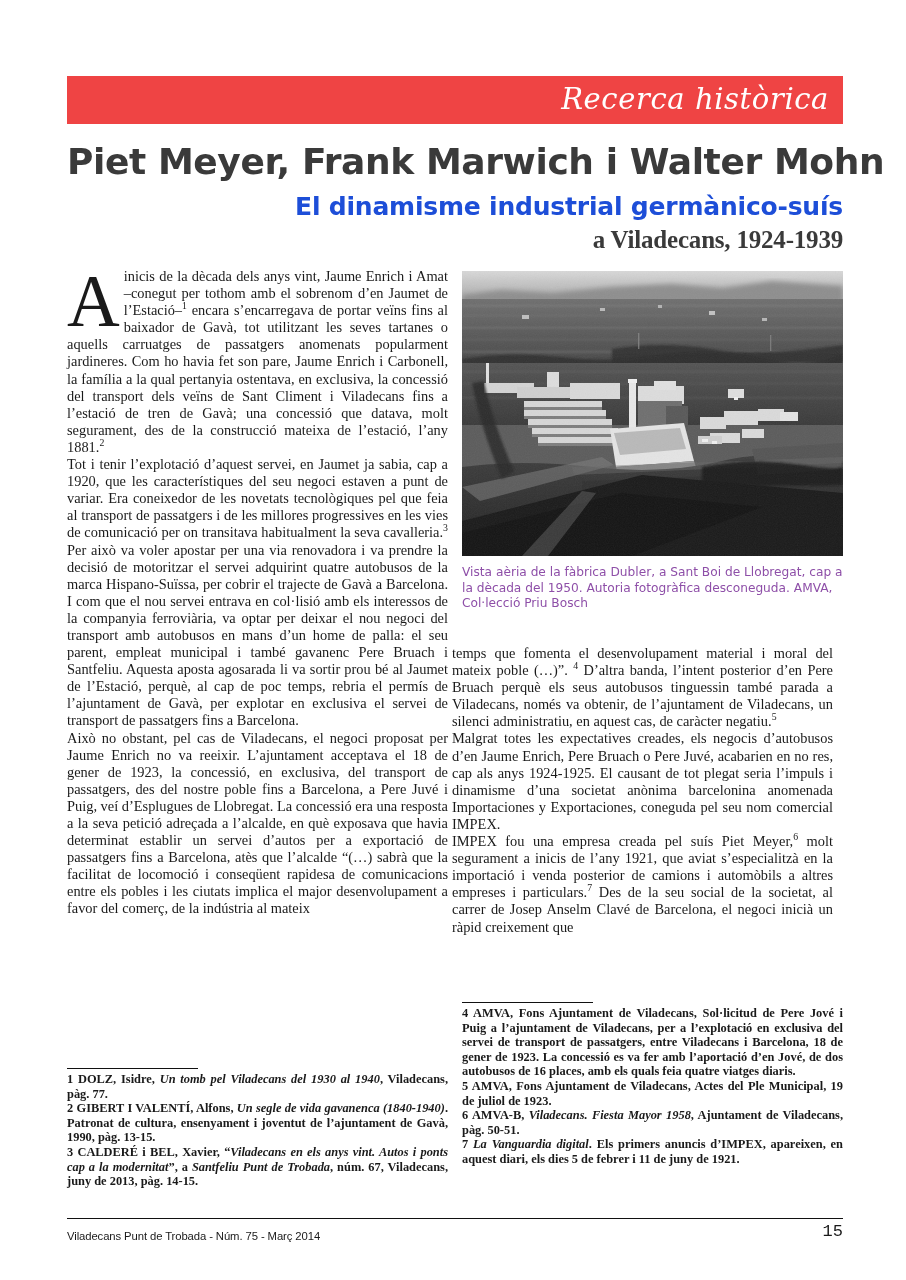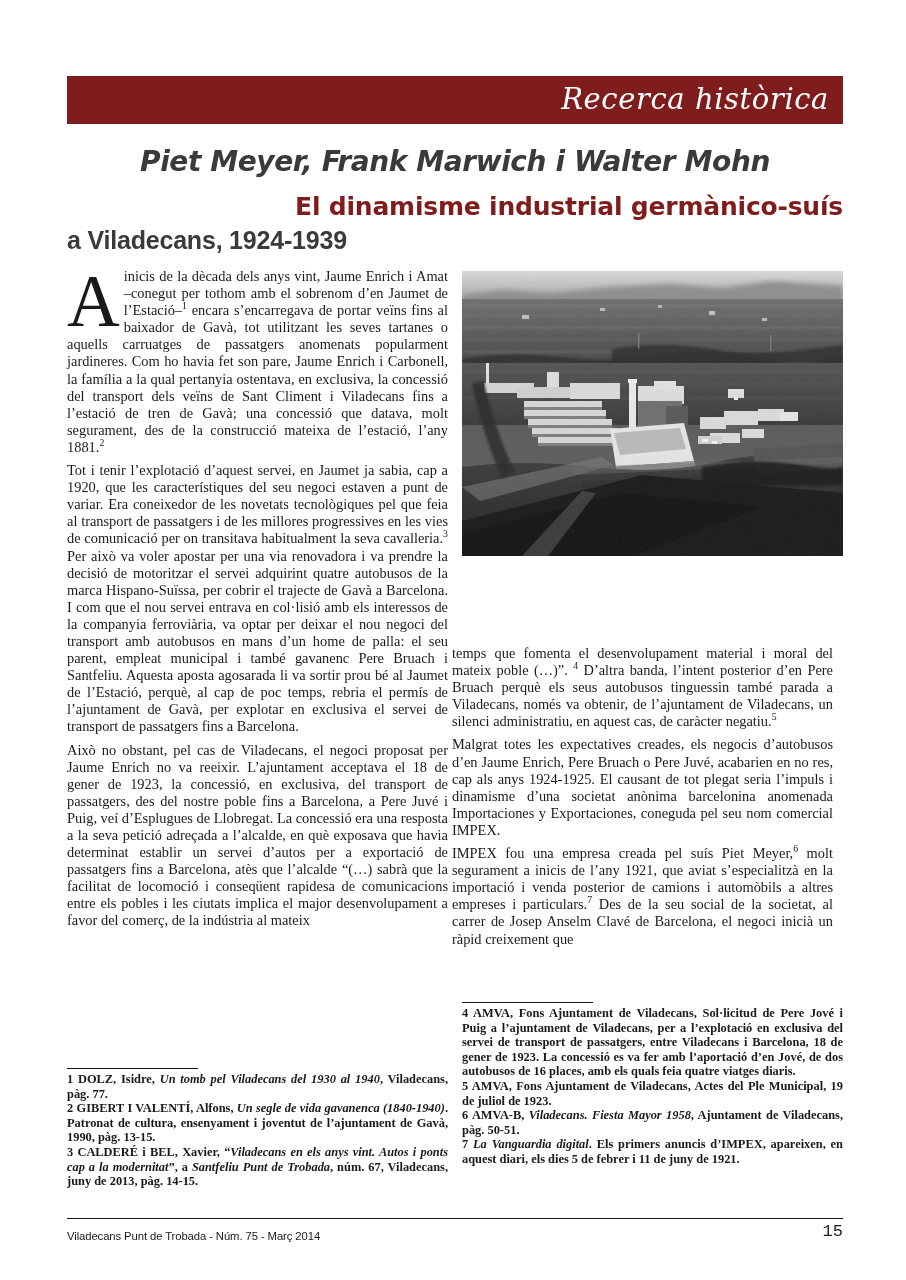--- a/index.html
+++ b/index.html
@@ -49,48 +49,47 @@
 
   
   .title-main {
     position: absolute;
     left: 67px;
     top: 142px;
     width: 776px;
     text-align: center;
     font-family: "DejaVu Sans", sans-serif;
     font-weight: bold;
-    font-size: 28px;
+    font-size: 36px;
     line-height: 40px;
     letter-spacing: -0.4px;
     color: #3a3a3a;
     white-space: nowrap;
-    font-style: italic;
   }
   .title-sub1 {
     position: absolute;
     left: 67px;
     top: 192px;
     width: 776px;
     text-align: right;
     font-family: "DejaVu Sans", sans-serif;
     font-weight: bold;
     font-size: 25px;
     line-height: 30px;
     letter-spacing: -0.2px;
-    color: #7f1d1d;
+    color: #1d4ed8;
     white-space: nowrap;
   }
   .title-sub2 {
     position: absolute;
     left: 67px;
     top: 225px;
     width: 776px;
-    text-align: left;
-    font-family: Liberation Sans, sans-serif;
+    text-align: right;
+    font-family: Liberation Serif, serif;
     font-weight: bold;
     font-size: 25px;
     line-height: 30px;
     letter-spacing: -0.2px;
     color: #3a3a3a;
     white-space: nowrap;
   }
 
   
   .col {
@@ -102,21 +101,21 @@
     text-justify: inter-word;
     hyphens: manual;
   }
   .col-left  { left: 67px;  top: 268px; width: 381px; }
   .col-right { left: 452px; top: 268px; width: 381px; }
 
   .col p {
     margin: 0 0 0 0;
     text-align: justify;
   }
-  .col p + p { margin-top: 6px; }
+  .col p + p { }
 
   
   .dropcap {
     float: left;
     font-family: "Liberation Serif", serif;
     font-size: 73px;
     line-height: 60px;
     padding: 2px 4px 0 0;
     margin-top: 2px;
     font-weight: 400;
@@ -193,21 +192,21 @@
     color: #1a1a1a;
   }
 
   i { font-style: italic; }
 </style>
 </head>
 <body>
 
 <div class="page">
 
-  <div class="banner" style="background: #7f1d1d;">
+  <div class="banner" style="background: #ef4444;">
     <div class="banner-text">Recerca històrica</div>
   </div>
 
   <div class="title-main">Piet Meyer, Frank Marwich i Walter Mohn</div>
   <div class="title-sub1">El dinamisme industrial germànico-suís</div>
   <div class="title-sub2">a Viladecans, 1924-1939</div>
 
   <div class="col col-left">
     <p><span class="dropcap">A</span><span>inicis de la dècada dels anys vint, Jaume Enrich i Amat –conegut per tothom amb el sobrenom d’en Jaumet de l’Estació–</span><sup>1</sup><span> encara s’encarregava de portar veïns fins al baixador de Gavà, tot utilitzant les seves tartanes o aquells carruatges de passatgers anomenats popularment jardineres. Com ho havia fet son pare, Jaume Enrich i Carbonell, la família a la qual pertanyia ostentava, en exclusiva, la concessió del transport dels veïns de Sant Climent i Viladecans fins a l’estació de tren de Gavà; una concessió que datava, molt segurament, des de la construcció mateixa de l’estació, l’any 1881.</span><sup>2</sup></p>
     <p><span>Tot i tenir l’explotació d’aquest servei, en Jaumet ja sabia, cap a 1920, que les característiques del seu negoci estaven a punt de variar. Era coneixedor de les novetats tecnològiques pel que feia al transport de passatgers i de les millores progressives en les vies de comunicació per on transitava habitualment la seva cavalleria.</span><sup>3</sup><span> Per això va voler apostar per una via renovadora i va prendre la decisió de motoritzar el servei adquirint quatre autobusos de la marca Hispano-Suïssa, per cobrir el trajecte de Gavà a Barcelona. I com que el nou servei entrava en col·lisió amb els interessos de la companyia ferroviària, va optar per deixar el nou negoci del transport amb autobusos en mans d’un home de palla: el seu parent, empleat municipal i també gavanenc Pere Bruach i Santfeliu. Aquesta aposta agosarada li va sortir prou bé al Jaumet de l’Estació, perquè, al cap de poc temps, rebria el permís de l’ajuntament de Gavà, per explotar en exclusiva el servei de transport de passatgers fins a Barcelona.</span></p>
@@ -360,20 +359,21 @@
 
       <polygon points="0,250 180,204 381,222 381,285 0,285" fill="#1b1b1b"></polygon>
       <polygon points="0,262 160,222 300,236 170,285 0,285" fill="#151515"></polygon>
 
       <polygon points="60,285 120,220 134,222 86,285" fill="#6a6a6a" opacity="0.45"></polygon>
 
       <rect x="0" y="0" width="381" height="285" filter="url(#grain)" opacity="0.55"></rect>
     </svg>
   </div>
 
+  <div class="caption" style="color: rgb(142, 79, 168);">Vista aèria de la fàbrica Dubler, a Sant Boi de Llobregat, cap a la dècada del 1950. Autoria fotogràfica desconeguda. AMVA, Col·lecció Priu Bosch</div>
 
   <div class="col col-right" style="top:645px;">
     <p><span>temps que fomenta el desenvolupament material i moral del mateix poble (…)”. </span><sup>4</sup><span> D’altra banda, l’intent posterior d’en Pere Bruach perquè els seus autobusos tinguessin també parada a Viladecans, només va obtenir, de l’ajuntament de Viladecans, un silenci administratiu, en aquest cas, de caràcter negatiu.</span><sup>5</sup></p>
     <p>Malgrat totes les expectatives creades, els negocis d’autobusos d’en Jaume Enrich, Pere Bruach o Pere Juvé, acabarien en no res, cap als anys 1924-1925. El causant de tot plegat seria l’impuls i dinamisme d’una societat anònima barcelonina anomenada Importaciones y Exportaciones, coneguda pel seu nom comercial IMPEX.</p>
     <p><span>IMPEX fou una empresa creada pel suís Piet Meyer,</span><sup>6</sup><span> molt segurament a inicis de l’any 1921, que aviat s’especialitzà en la importació i venda posterior de camions i automòbils a altres empreses i particulars.</span><sup>7</sup><span> Des de la seu social de la societat, al carrer de Josep Anselm Clavé de Barcelona, el negoci inicià un ràpid creixement que</span></p>
   </div>
 
   <div class="fn-block fn-left">
     <div class="fn-rule"></div>
     <p><span>1</span><span> DOLZ, Isidre, </span><i>Un tomb pel Viladecans del 1930 al 1940</i><span>, Viladecans, pàg. 77.</span></p>

